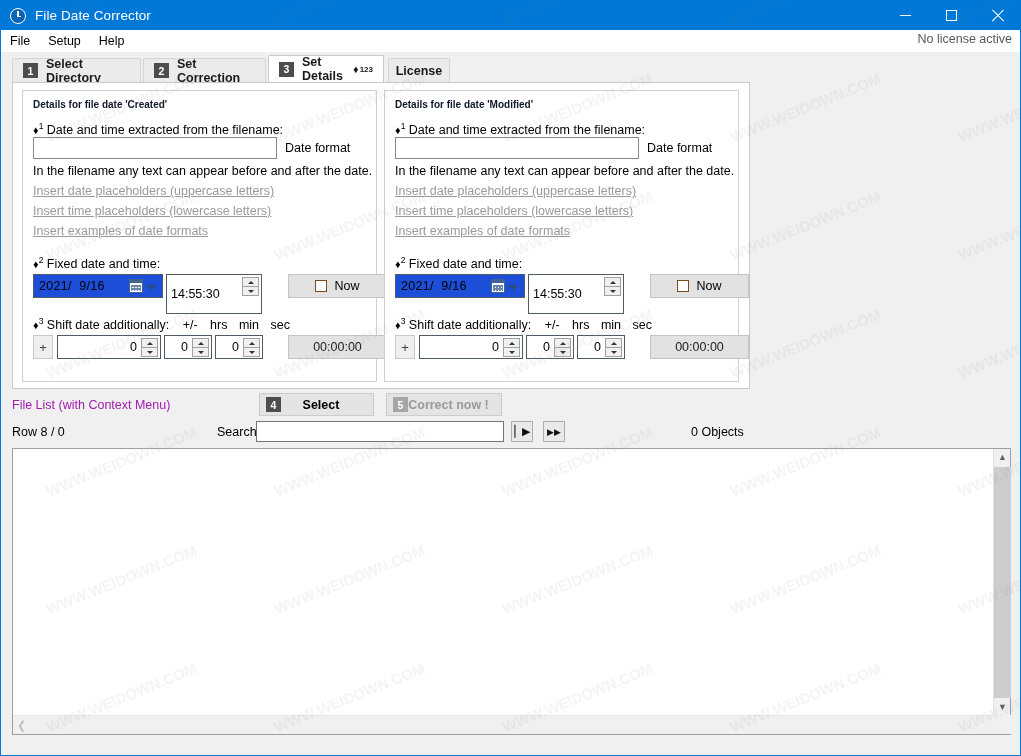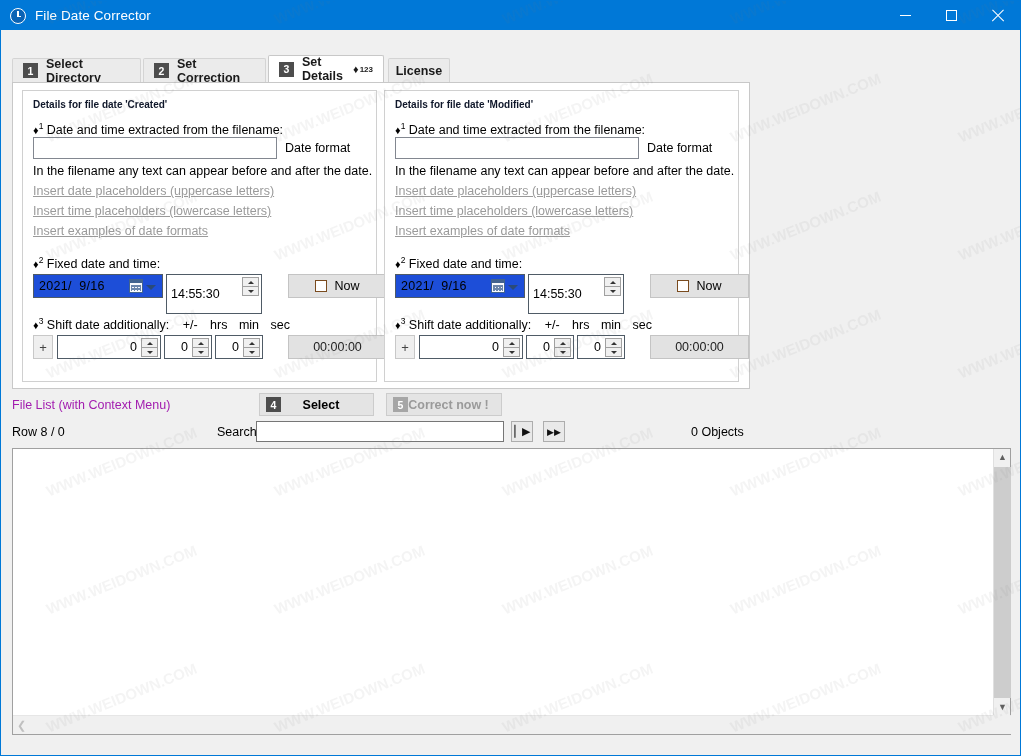--- a/index.html
+++ b/index.html
@@ -371,20 +371,26 @@
         </div>
       <div class="win-btn">
           <div class="glyph-max"></div>
         </div>
       <div class="win-btn close">
           <div class="glyph-close"></div>
         </div>
     </div>
   </div>
 
+  <div class="menubar">
+    <div class="menu-item">File</div>
+    <div class="menu-item">Setup</div>
+    <div class="menu-item">Help</div>
+    <div class="license-status">No license active</div>
+  </div>
 
   <div class="tabstrip">
     <div class="tab" style="left:11px;width:129px;">
       <span class="num">1</span>
       <span>Select Directory</span>
     </div>
     <div class="tab" style="left:142px;width:123px;">
       <span class="num">2</span>
       <span>Set Correction</span>
     </div>

